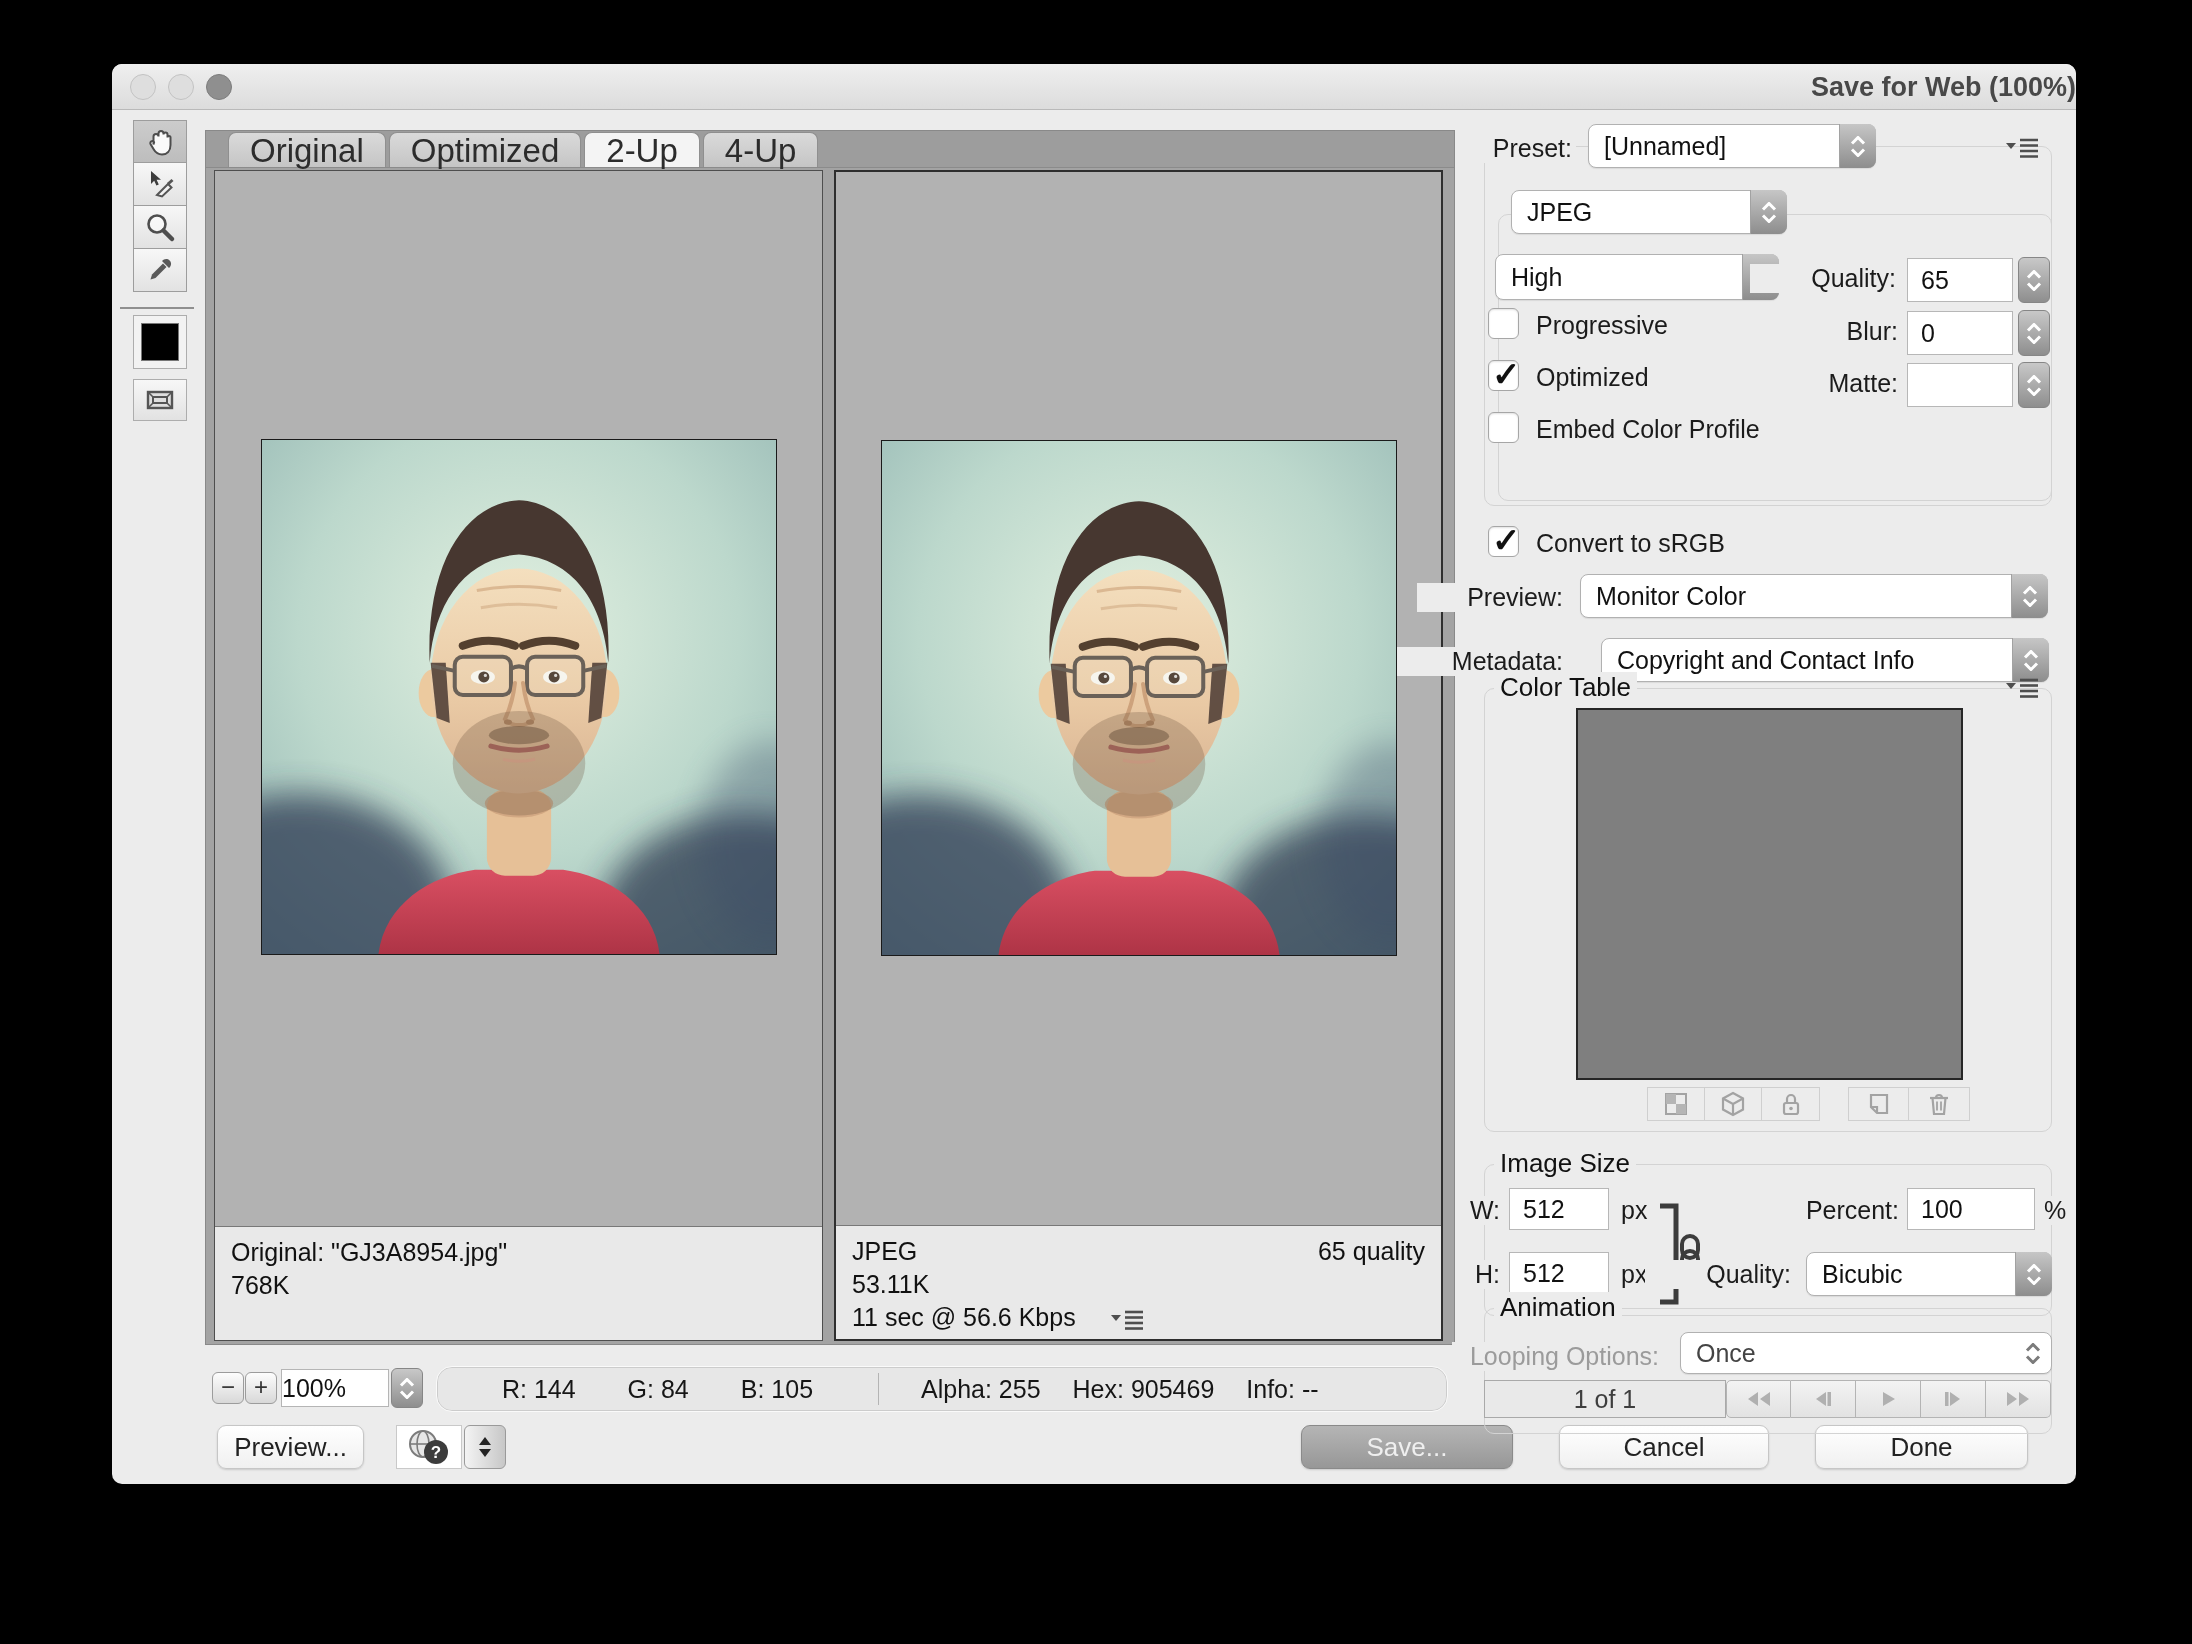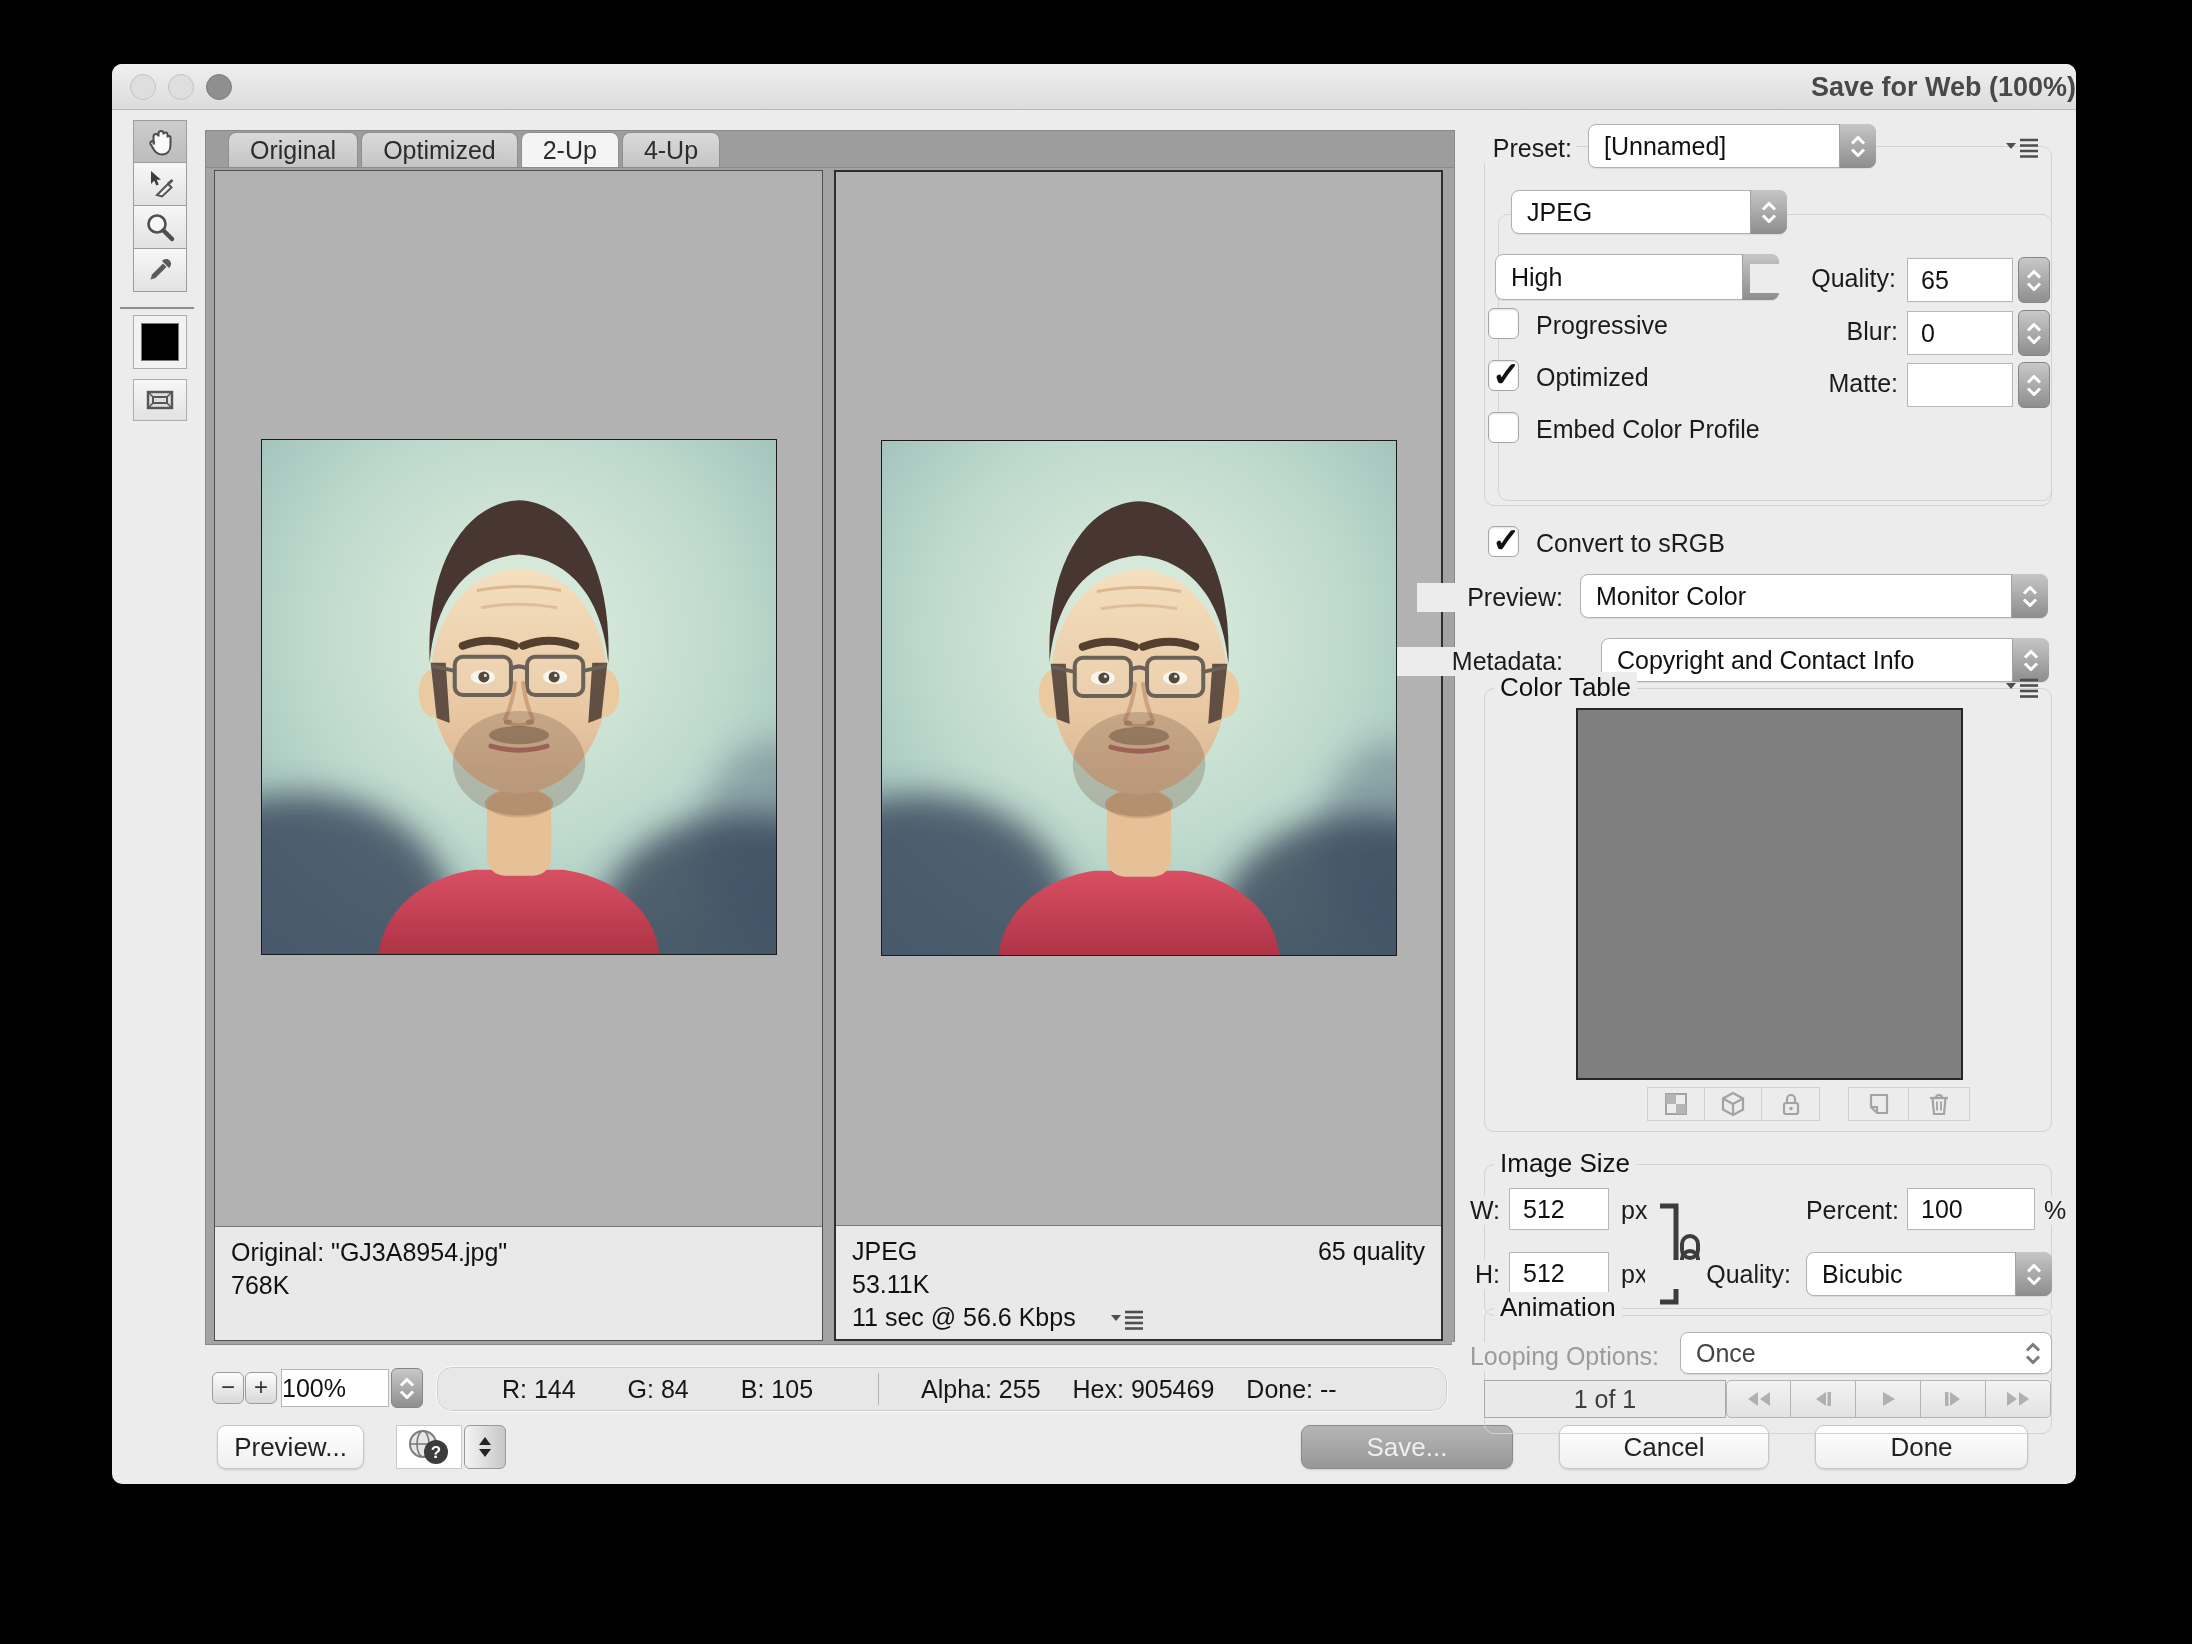--- a/index.html
+++ b/index.html
@@ -26,21 +26,21 @@
     border:1px solid #adadad;display:flex;align-items:center;justify-content:center;}
   .swatch{width:38px;height:38px;background:#000;border:1px solid #777;}
   .toggle-btn{position:absolute;left:21px;top:315px;width:54px;height:42px;
     background:linear-gradient(#f7f7f7,#e2e2e2);border:1px solid #adadad;
     display:flex;align-items:center;justify-content:center;}
   
   .preview-wrap{position:absolute;left:93px;top:66px;width:1250px;height:1215px;
     background:#a3a3a3;border:1px solid #898989;}
   .tabbar{height:37px;padding-left:22px;display:flex;align-items:flex-end;gap:3px;
     background:#9d9d9d;border-bottom:1px solid #8b8b8b;}
-  .tab{height:35px;line-height:35px;padding:0 21px;font-size:25px;color:#2c2c2c;
+  .tab{height:35px;line-height:35px;padding:0 21px;font-size:33px;color:#2c2c2c;
     background:linear-gradient(#dadada,#c5c5c5);border:1px solid #8f8f8f;border-bottom:none;
     border-radius:8px 8px 0 0;}
   .tab.selected{background:#f4f4f4;}
   .pane{position:absolute;top:39px;bottom:3px;width:609px;border:1px solid #4e4e4e;
     background:#b2b2b2;display:flex;flex-direction:column;}
   .pane.left{left:8px;}
   .pane.right{left:628px;border:2px solid #2e2e2e;}
   .img-area{flex:1;display:flex;justify-content:center;align-items:flex-start;padding-top:268px;}
   .photo{width:516px;height:516px;border:1px solid #1a1a1a;display:block;background:#b9d8cc;}
   .infobar{height:114px;background:#e9e9e9;border-top:1px solid #787878;
@@ -304,21 +304,21 @@
   <div class="statusbar">
     <div class="sec1">
       <span>R: 144</span>
       <span>G: 84</span>
       <span>B: 105</span>
     </div>
     <div class="divider"></div>
     <div class="sec2">
       <span>Alpha: 255</span>
       <span>Hex: 905469</span>
-      <span>Done: --</span>
+      <span>Info: --</span>
     </div>
   </div>
 
   <div class="btn" style="left:105px;top:1361px;width:147px;">Preview...</div>
   <div class="icon-btn" style="left:284px;top:1361px;width:66px;">
     <svg width="46" height="40" viewBox="0 0 46 40">
       <circle cx="17" cy="17" r="13" fill="#e6e6e6" stroke="#7c7c7c" stroke-width="2"></circle>
       <ellipse cx="17" cy="17" rx="6" ry="13" fill="none" stroke="#7c7c7c" stroke-width="1.6"></ellipse>
       <line x1="4" y1="17" x2="30" y2="17" stroke="#7c7c7c" stroke-width="1.6"></line>
       <circle cx="30" cy="25" r="12" fill="#3c3c3c"></circle>

